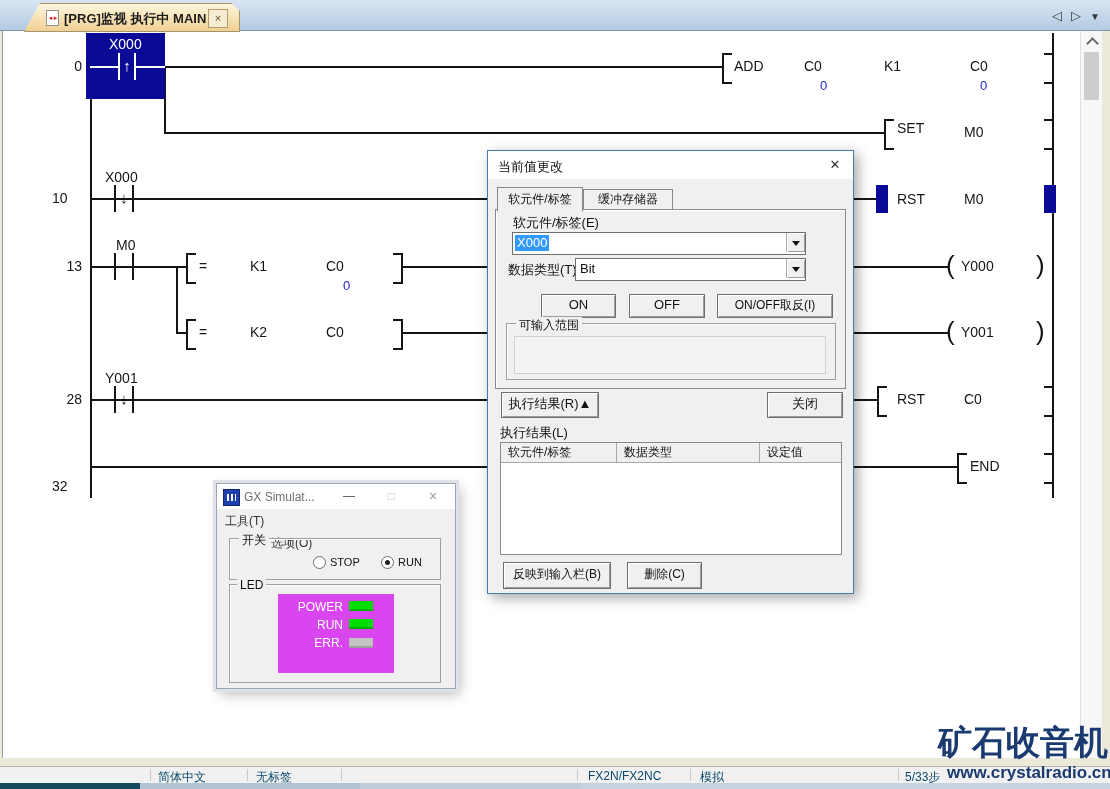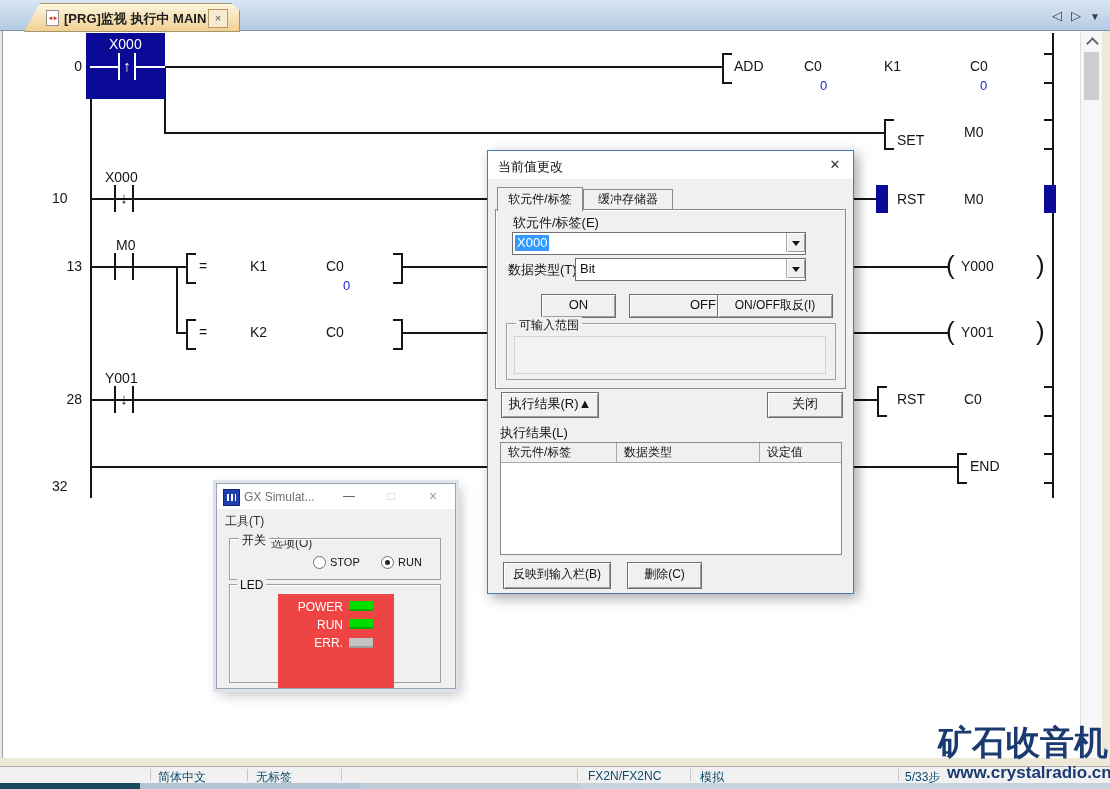--- a/index.html
+++ b/index.html
@@ -85,21 +85,21 @@
   #sim .tbar{position:absolute;left:0;top:0;width:100%;height:25px;background:#ffffff;}
   #sim .appic{position:absolute;left:6px;top:5px;width:15px;height:15px;background:#1f3fae;border:1px solid #12246e;}
   #sim .appic .grid{position:absolute;left:3px;top:4px;width:9px;height:7px;
        background:repeating-linear-gradient(90deg,#fff 0 2px,#1f3fae 2px 4px);}
   #sim .ttl{position:absolute;left:27px;top:6px;font-size:12px;color:#707070;white-space:nowrap;}
   .simctl{position:absolute;top:2px;width:28px;height:20px;text-align:center;line-height:20px;font-size:12px;}
   #sim .menu{position:absolute;font-size:12px;color:#333;white-space:nowrap;}
   .radio{position:absolute;width:11px;height:11px;border:1px solid #6f6f6f;border-radius:50%;background:#fff;}
   .radio .dot{position:absolute;left:2.5px;top:2.5px;width:5px;height:5px;border-radius:50%;background:#222;}
   .rlbl{position:absolute;font-size:11px;color:#111;white-space:nowrap;}
-  #ledpanel{position:absolute;left:61px;top:110px;width:116px;height:94px;background:#ef4444;}
+  #ledpanel{position:absolute;left:61px;top:110px;width:116px;height:79px;background:#d946ef;}
   .ledlbl{position:absolute;left:69px;width:57px;text-align:right;font-size:12px;color:#fff;white-space:nowrap;}
   .led{position:absolute;left:132px;width:24px;height:10px;box-shadow:inset 0 -2px 1px rgba(0,0,0,.2);}
 
   
   #status{left:0;top:766px;width:1110px;height:16px;background:#f1f1f1;border-top:1px solid #b0b0b0;z-index:20;}
   #status .it{position:absolute;top:2px;font-size:12px;color:#0c4a6e;white-space:nowrap;}
   #status .sep{position:absolute;top:2px;width:1px;height:12px;background:#c8c8c8;}
   #taskstrip{left:0;top:783px;width:1110px;height:6px;background:#c6d2dd;z-index:20;}
 
   
@@ -159,21 +159,21 @@
   <div class="lbr" style="left:722px;top:53px;"></div>
   <span class="txt" style="left:734px;top:58px;">ADD</span>
   <span class="txt" style="left:804px;top:58px;">C0</span>
   <span class="txt" style="left:884px;top:58px;">K1</span>
   <span class="txt" style="left:970px;top:58px;">C0</span>
   <span class="val" style="left:820px;top:78px;">0</span>
   <span class="val" style="left:980px;top:78px;">0</span>
   <div class="rbr" style="left:1044px;top:53px;"></div>
 
   <div class="lbr" style="left:884px;top:119px;"></div>
-  <span class="txt" style="left:897px;top:132px;">SET</span>
+  <span class="txt" style="left:897px;top:120px;">SET</span>
   <span class="txt" style="left:964px;top:124px;">M0</span>
   <div class="rbr" style="left:1044px;top:119px;"></div>
 
   <span class="txt" style="left:105px;top:169px;">X000</span>
   <div class="cbar" style="left:114px;top:185px;"></div>
   <div class="cbar" style="left:132px;top:185px;"></div>
   <span class="edge" style="left:113px;top:189px;">↓</span>
   <div class="hlbox" style="left:876px;top:185px;width:12px;height:28px;"></div>
   <span class="txt" style="left:897px;top:191px;">RST</span>
   <span class="txt" style="left:964px;top:191px;">M0</span>
@@ -243,21 +243,21 @@
 
     <span class="dlbl" style="left:20px;top:110px;">数据类型(T)</span>
     <div class="combo" style="left:87px;top:107px;width:229px;">
       <span class="cval">Bit</span>
       <span class="drop">
           <span class="tri"></span>
         </span>
     </div>
 
     <div class="btn3d" style="left:53px;top:143px;width:73px;height:22px;">ON</div>
-    <div class="btn3d" style="left:141px;top:143px;width:74px;height:22px;padding-left:36px;">OFF</div>
+    <div class="btn3d" style="left:141px;top:143px;width:74px;height:22px;">OFF</div>
     <div class="btn3d" style="left:229px;top:143px;width:114px;height:22px;font-size:12px;">ON/OFF取反(I)</div>
 
     <div class="gbox" style="left:18px;top:172px;width:328px;height:55px;">
       <div style="position:absolute;left:7px;top:12px;width:310px;height:36px;background:#f3f3f3;border:1px solid #d2d2d2;"></div>
     </div>
     <span class="gleg" style="left:28px;top:166px;">可输入范围</span>
 
     <div class="btn3d" style="left:13px;top:241px;width:96px;height:24px;line-height:22px;font-size:13px;">执行结果(R)▲</div>
     <div class="btn3d" style="left:279px;top:241px;width:74px;height:24px;line-height:22px;">关闭</div>
 

